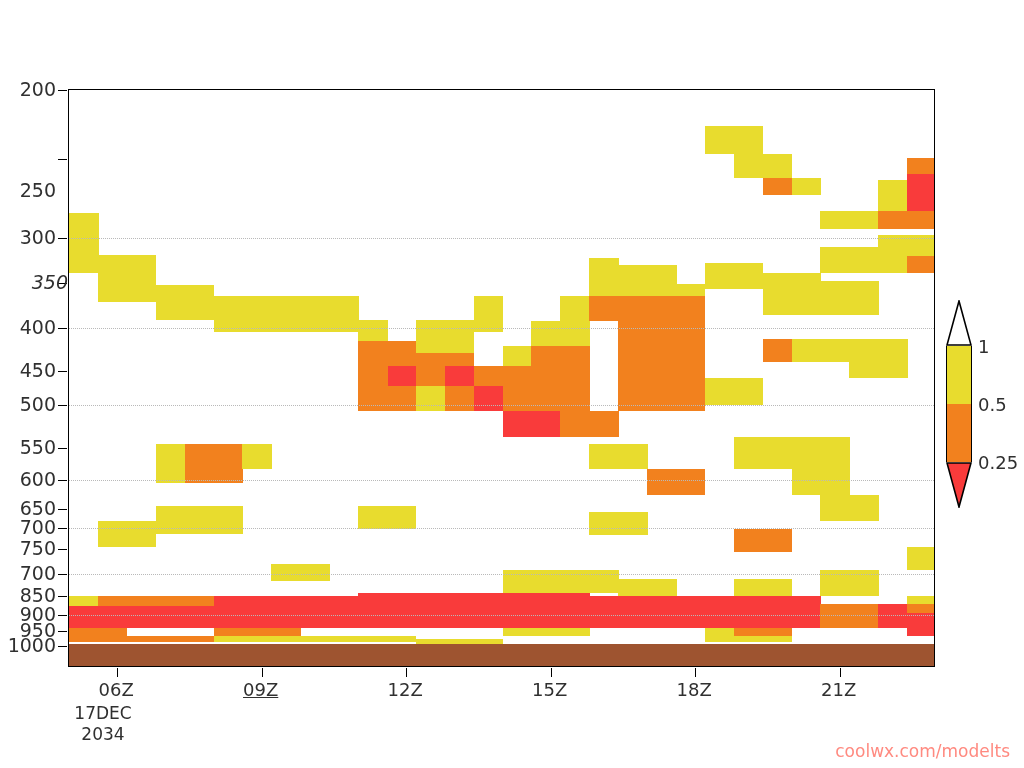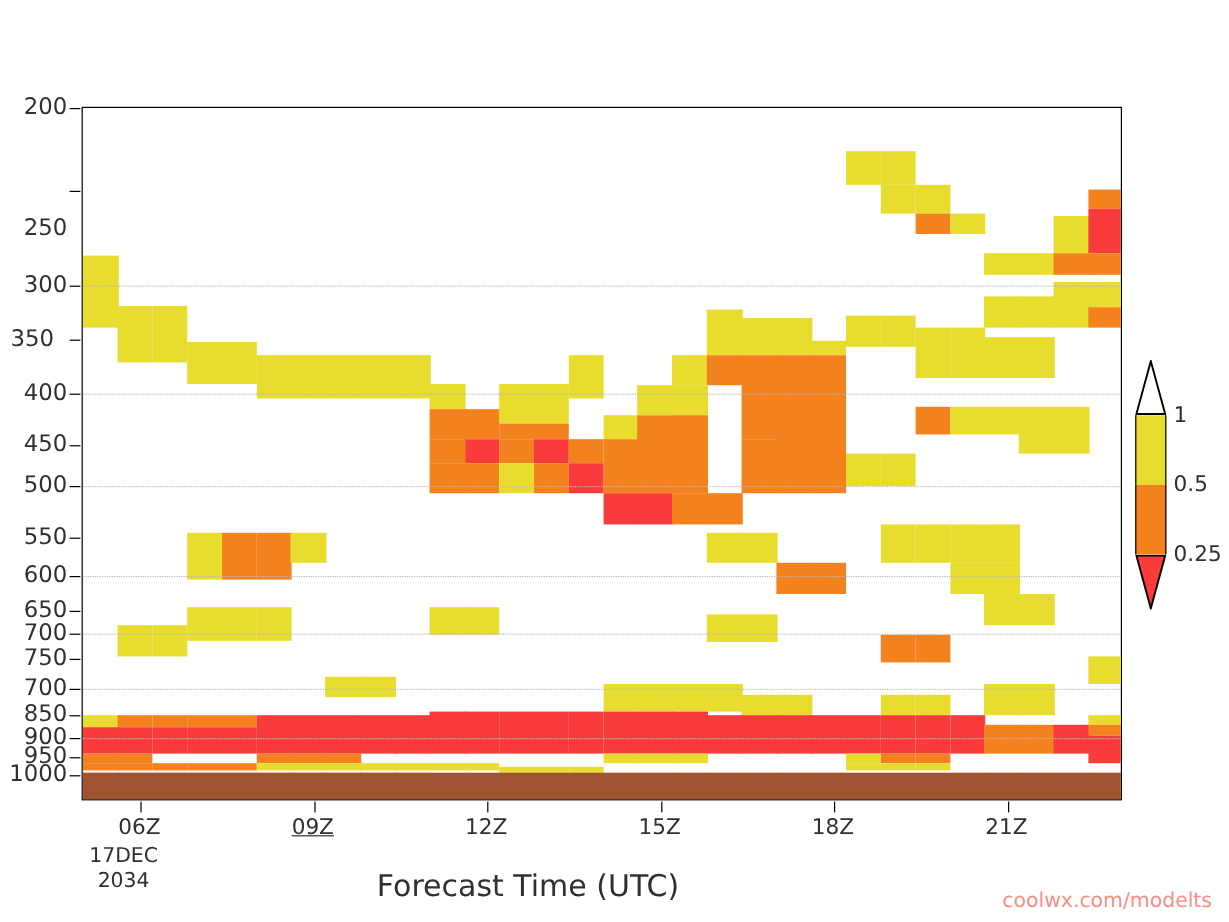--- a/index.html
+++ b/index.html
@@ -335,21 +335,21 @@
         <div class="xtick" style="left: 481.667px; top: 578px;"></div>
         <div class="xtick" style="left: 626.167px; top: 578px;"></div>
         <div class="xtick" style="left: 770.667px; top: 578px;"></div>
       </div>
   </div>
 
   <div id="ylabels">
       <div class="ylabel" style="top: 89px; right: 968px;">200</div>
       <div class="ylabel" style="top: 157.782px; right: 968px; margin-top: 32px;">250</div>
       <div class="ylabel" style="top: 236.968px; right: 968px;">300</div>
-      <div class="ylabel" style="top: 282.052px; right: 979px;">350</div>
+      <div class="ylabel" style="top: 282.052px; right: 956px; font-style: italic;">350</div>
       <div class="ylabel" style="top: 327.136px; right: 968px;">400</div>
       <div class="ylabel" style="top: 370.486px; right: 968px;">450</div>
       <div class="ylabel" style="top: 404.01px; right: 968px;">500</div>
       <div class="ylabel" style="top: 447.36px; right: 968px;">550</div>
       <div class="ylabel" style="top: 478.572px; right: 968px;">600</div>
       <div class="ylabel" style="top: 508.05px; right: 968px;">650</div>
       <div class="ylabel" style="top: 526.546px; right: 968px;">700</div>
       <div class="ylabel" style="top: 547.932px; right: 968px;">750</div>
       <div class="ylabel" style="top: 573.364px; right: 968px;">700</div>
       <div class="ylabel" style="top: 595.328px; right: 968px;">850</div>
@@ -364,21 +364,20 @@
       <div class="xlabel" style="left: 549.667px; top: 679px;">15Z</div>
       <div class="xlabel" style="left: 694.167px; top: 679px;">18Z</div>
       <div class="xlabel" style="left: 838.667px; top: 679px;">21Z</div>
     </div>
 
   <div id="date-label" style="left: 103px; top: 703px;">
     <div>17DEC</div>
     <div>2034</div>
   </div>
 
-  <div id="xaxis-title">Forecast Time (UTC)</div>
 
   <div id="colorbar">
       <svg width="26" height="46" viewBox="0 0 26 46" style="display: block;">
         <path d="M13 1 L25 45 L1 45 Z" fill="#FFFFFF" stroke="#000" stroke-width="1.6"></path>
       </svg>
       <div class="cb-seg" style="height: 58px; background: rgb(232, 220, 46);"></div>
       <div class="cb-seg" style="height: 58px; background: rgb(242, 129, 30);"></div>
       <svg width="26" height="46" viewBox="0 0 26 46" style="display: block;">
         <path d="M13 45 L25 1 L1 1 Z" fill="#F93B3B" stroke="#000" stroke-width="1.6"></path>
       </svg>

